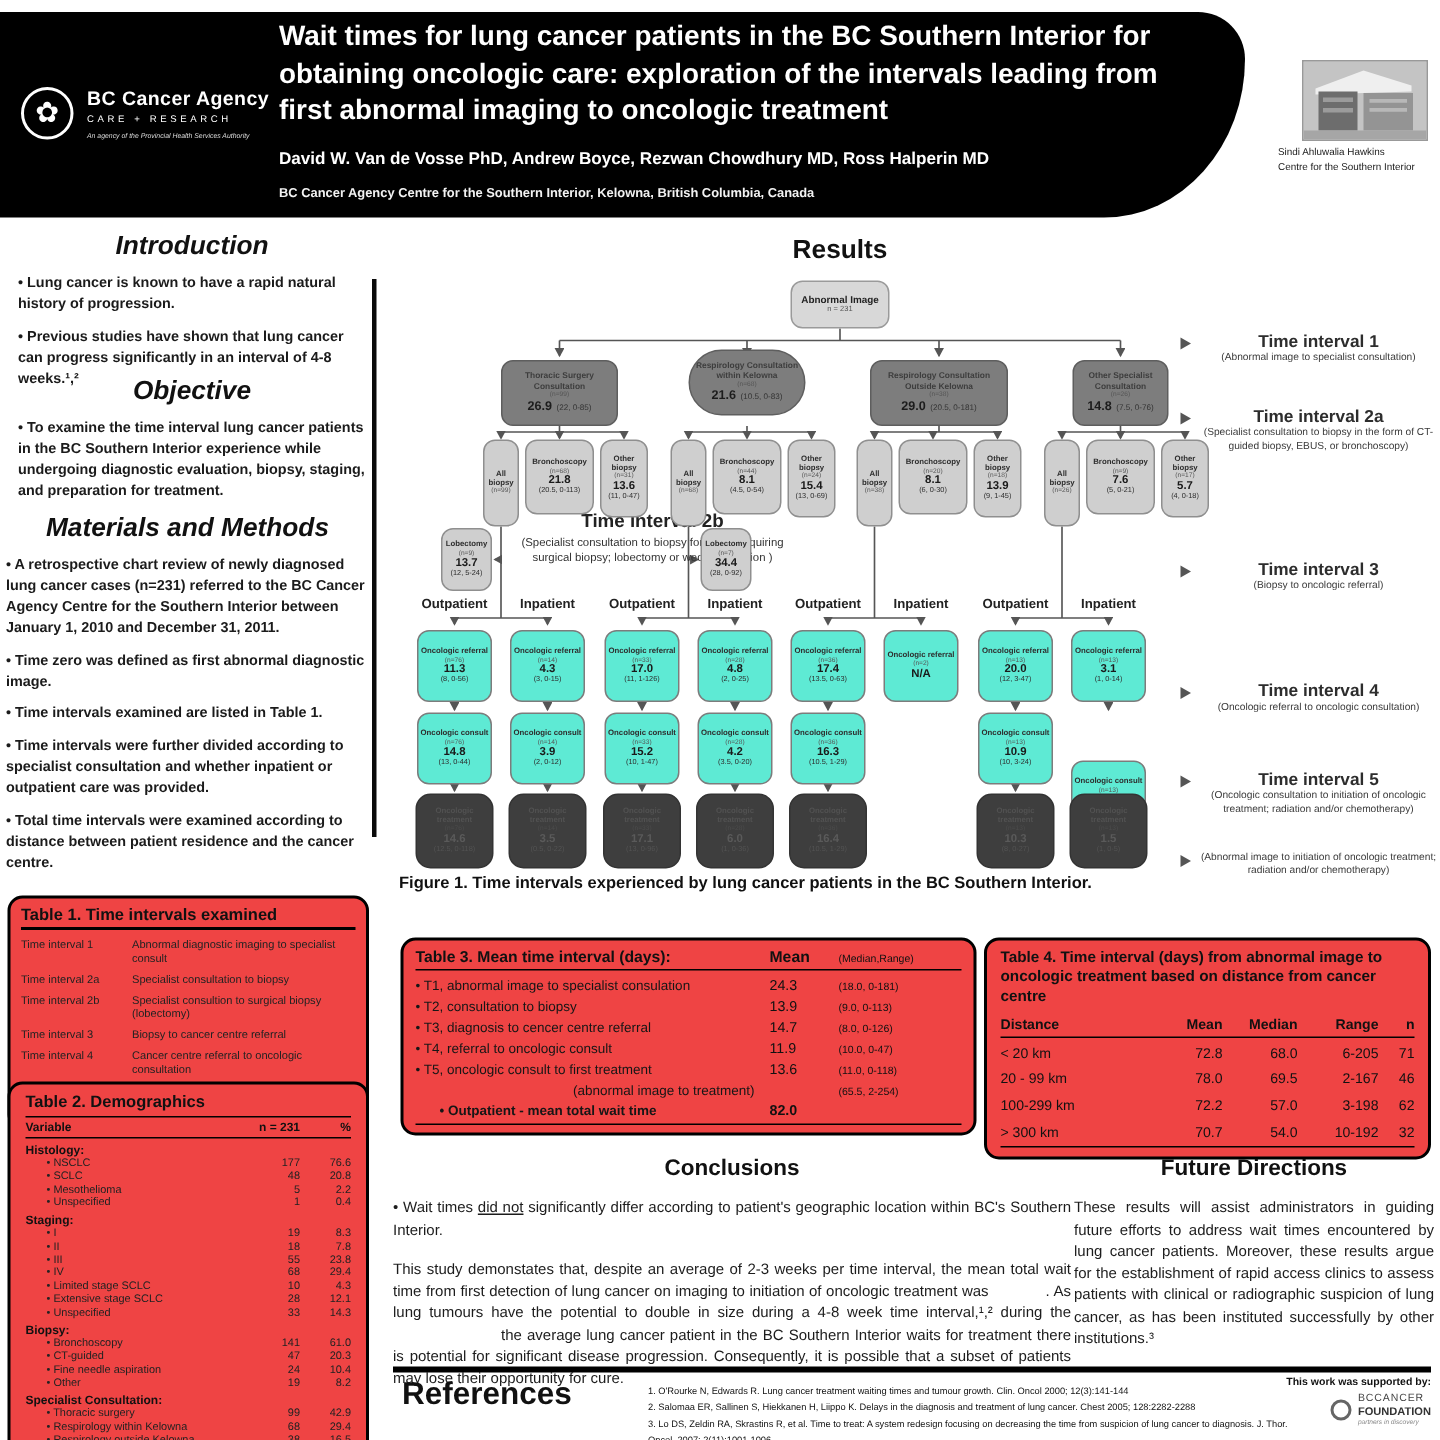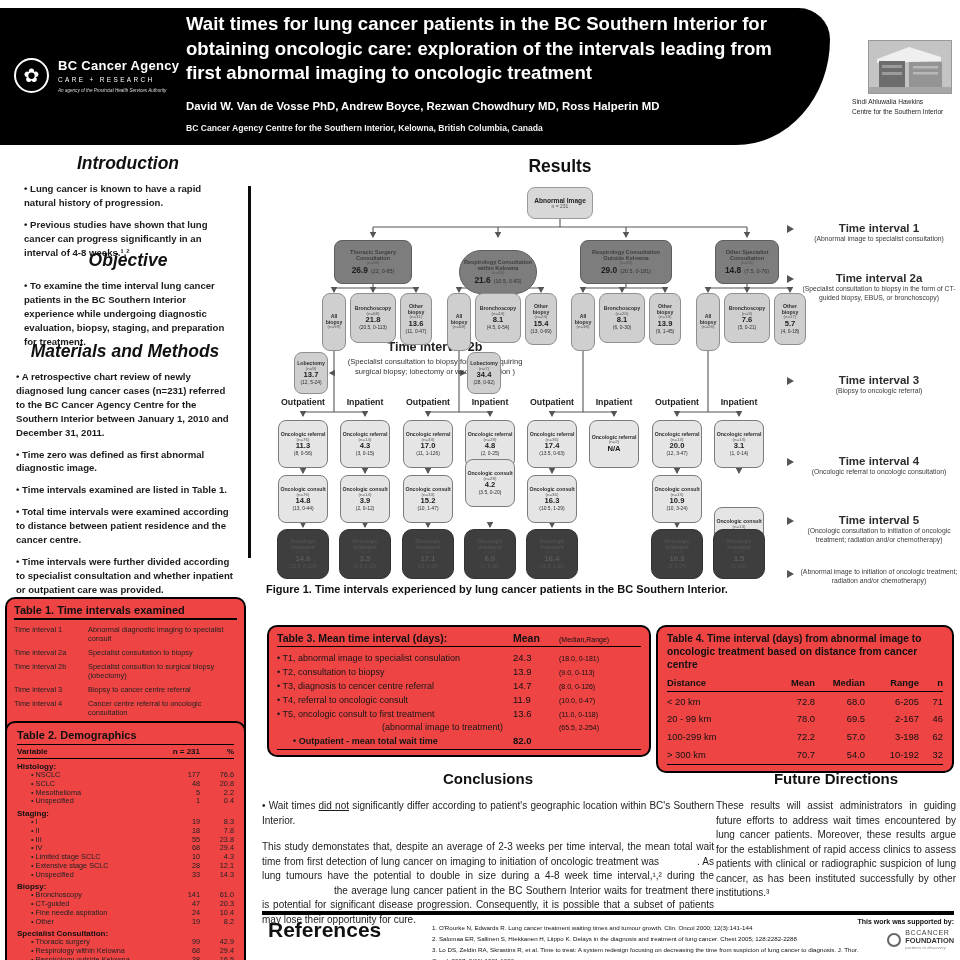--- a/index.html
+++ b/index.html
@@ -18,40 +18,40 @@
   #poster-title{position:absolute;left:186px;top:12px;width:618px;color:#fff;
                 font-size:18.6px;font-weight:bold;line-height:1.33;}
   #authors{position:absolute;left:186px;top:100px;color:#fff;font-size:11.4px;font-weight:bold;}
   #affiliation{position:absolute;left:186px;top:123px;color:#f2f2f2;font-size:8.6px;font-weight:bold;}
   #photo{position:absolute;left:868px;top:40px;width:82px;height:52px;border:1px solid #999;background:#c6c6c6;}
   #photo-caption{position:absolute;left:852px;top:97px;width:106px;font-size:6.6px;line-height:1.45;color:#222;}
 
   
   .sec{position:absolute;}
   .sec-h{font-size:17.5px;font-weight:bold;text-align:center;margin:0 0 4px 0;font-style:italic;}
-  .bullet{font-size:9.6px;font-weight:bold;line-height:1.45;color:#1b1b1b;margin:8px 12px;text-align:left;}
+  .bullet{font-size:9.6px;font-weight:bold;line-height:1.45;color:#1b1b1b;margin:8px 0;text-align:left;}
   .bullet::before{content:"• ";}
   #intro{left:12px;top:153px;width:232px;}
   #objective{left:12px;top:250px;width:232px;}
   #methods{left:4px;top:341px;width:242px;}
   #divider{position:absolute;left:248px;top:186px;width:3px;height:372px;background:#0a0a0a;}
 
   
   #results-h{position:absolute;left:440px;top:156px;width:240px;text-align:center;
              font-size:17.5px;font-weight:bold;}
 
   
   #flowchart{position:absolute;left:278px;top:185px;width:530px;height:400px;}
   .fc-svg{position:absolute;left:0;top:0;z-index:0;}
   .fc-box{position:absolute;z-index:1;border-radius:8px;display:flex;flex-direction:column;
           align-items:center;justify-content:center;text-align:center;line-height:1.1;overflow:hidden;padding:1px;box-sizing:border-box;}
   .fc-root{background:#d8d8d8;border:1px solid #9a9a9a;}
   .fc-dark{background:#7d7d7d;border:1px solid #5e5e5e;}
   .fc-light{background:#cfcfcf;border:1px solid #8f8f8f;}
-  .fc-white{background:#e5e5e5;border:1px solid #7c7c7c;}
+  .fc-white{background:#5eead4;border:1px solid #7c7c7c;}
   .fc-blackbox{background:#3e3e3e;border:1px solid #333;border-radius:10px;}
   .fc-t{font-size:5.6px;font-weight:bold;color:#3d3d3d;}
   .fc-root .fc-t{font-size:6.6px;color:#222;}
   .fc-light .fc-t,.fc-white .fc-t{color:#2e2e2e;font-size:5.2px;}
   .fc-blackbox .fc-t{color:#525252;font-size:5.2px;}
   .fc-n{font-size:4.4px;color:#555;}
   .fc-root .fc-n{font-size:5px;}
   .fc-blackbox .fc-n{color:#4c4c4c;}
   .fc-m{font-size:7.6px;font-weight:bold;color:#1a1a1a;}
   .fc-blackbox .fc-m{color:#5a5a5a;}
@@ -186,22 +186,22 @@
   <div id="objective-bullets">
       <p class="bullet">To examine the time interval lung cancer patients in the BC Southern Interior experience while undergoing diagnostic evaluation, biopsy, staging, and preparation for treatment.</p>
     </div>
 </div>
 <div id="methods" class="sec">
   <h2 class="sec-h">Materials and Methods</h2>
   <div id="methods-bullets">
       <p class="bullet">A retrospective chart review of newly diagnosed lung cancer cases (n=231) referred to the BC Cancer Agency Centre for the Southern Interior between January 1, 2010 and December 31, 2011.</p>
       <p class="bullet">Time zero was defined as first abnormal diagnostic image.</p>
       <p class="bullet">Time intervals examined are listed in Table 1.</p>
+      <p class="bullet">Time intervals were further divided according to specialist consultation and whether inpatient or outpatient care was provided.</p>
       <p class="bullet">Total time intervals were examined according to distance between patient residence and the cancer centre.</p>
-      <p class="bullet">Time intervals were further divided according to specialist consultation and whether inpatient or outpatient care was provided.</p>
     </div>
 </div>
 <div id="divider"></div>
 
 <div id="results-h">Results</div>
 <div id="flowchart">
     <svg width="530" height="400" class="fc-svg">
       <defs>
         <marker id="arr" markerWidth="7" markerHeight="7" refX="4.5" refY="3" orient="auto">
           <path d="M0,0 L5.5,3 L0,6 Z" fill="#555"></path>
@@ -333,21 +333,21 @@
       <div class="fc-n">(n=14)</div>
       <div class="fc-m">3.9</div>
       <div class="fc-r">(2, 0-12)</div>
     </div>
     <div class="fc-box fc-blackbox" style="left: 61px; top: 344px; width: 52px; height: 50px;">
       <div class="fc-t">Oncologic treatment</div>
       <div class="fc-n">(n=14)</div>
       <div class="fc-m">3.5</div>
       <div class="fc-r">(0.5, 0-22)</div>
     </div>
-    <div class="fc-box fc-dark" style="left: 181px; top: 65px; width: 78px; height: 44px; border-radius: 22px;">
+    <div class="fc-box fc-dark" style="left: 181px; top: 48px; width: 78px; height: 44px; border-radius: 22px;">
       <div class="fc-t">Respirology Consultation within Kelowna</div>
       <div class="fc-n">(n=68)</div>
       <div class="fc-mr">
         <span class="fc-m">21.6</span>
         <span class="fc-r">(10.5, 0-83)</span>
       </div>
     </div>
     <div class="fc-box fc-light" style="left: 169px; top: 108px; width: 24px; height: 58px;">
       <div class="fc-t">All biopsy</div>
       <div class="fc-n">(n=68)</div>
@@ -389,21 +389,21 @@
       <div class="fc-m">17.1</div>
       <div class="fc-r">(13, 0-96)</div>
     </div>
     <div class="fc-oi" style="left: 181px; top: 212px; width: 62px;">Inpatient</div>
     <div class="fc-box fc-white" style="left: 187px; top: 235px; width: 50px; height: 48px;">
       <div class="fc-t">Oncologic referral</div>
       <div class="fc-n">(n=28)</div>
       <div class="fc-m">4.8</div>
       <div class="fc-r">(2, 0-25)</div>
     </div>
-    <div class="fc-box fc-white" style="left: 187px; top: 274px; width: 50px; height: 48px;">
+    <div class="fc-box fc-white" style="left: 187px; top: 290px; width: 50px; height: 48px;">
       <div class="fc-t">Oncologic consult</div>
       <div class="fc-n">(n=28)</div>
       <div class="fc-m">4.2</div>
       <div class="fc-r">(3.5, 0-20)</div>
     </div>
     <div class="fc-box fc-blackbox" style="left: 186px; top: 344px; width: 52px; height: 50px;">
       <div class="fc-t">Oncologic treatment</div>
       <div class="fc-n">(n=28)</div>
       <div class="fc-m">6.0</div>
       <div class="fc-r">(1, 0-36)</div>

